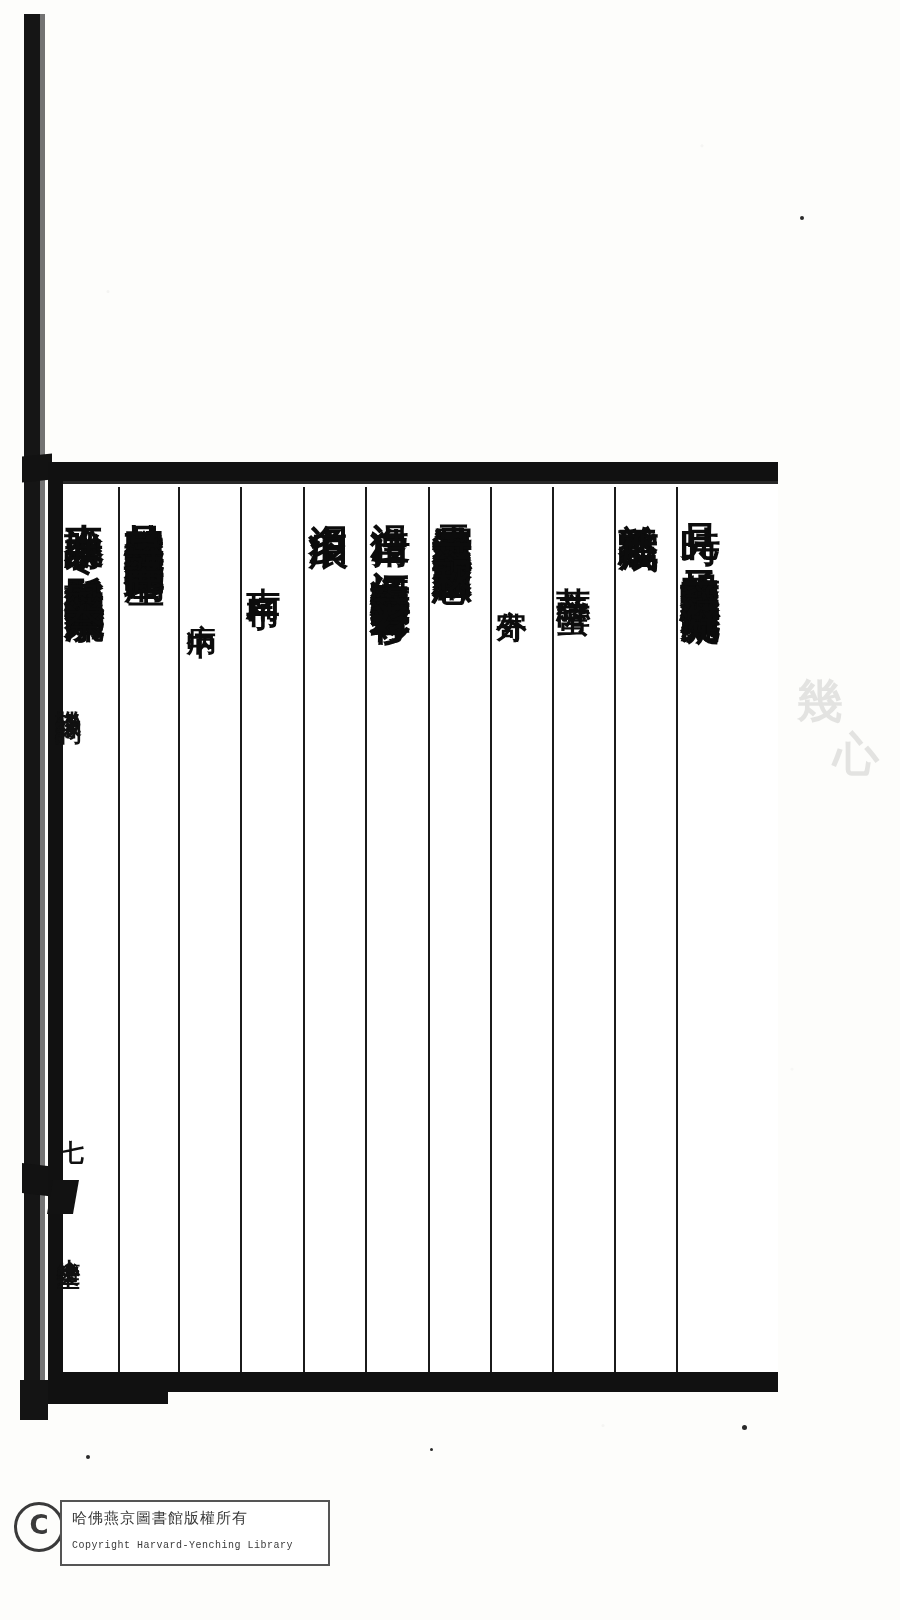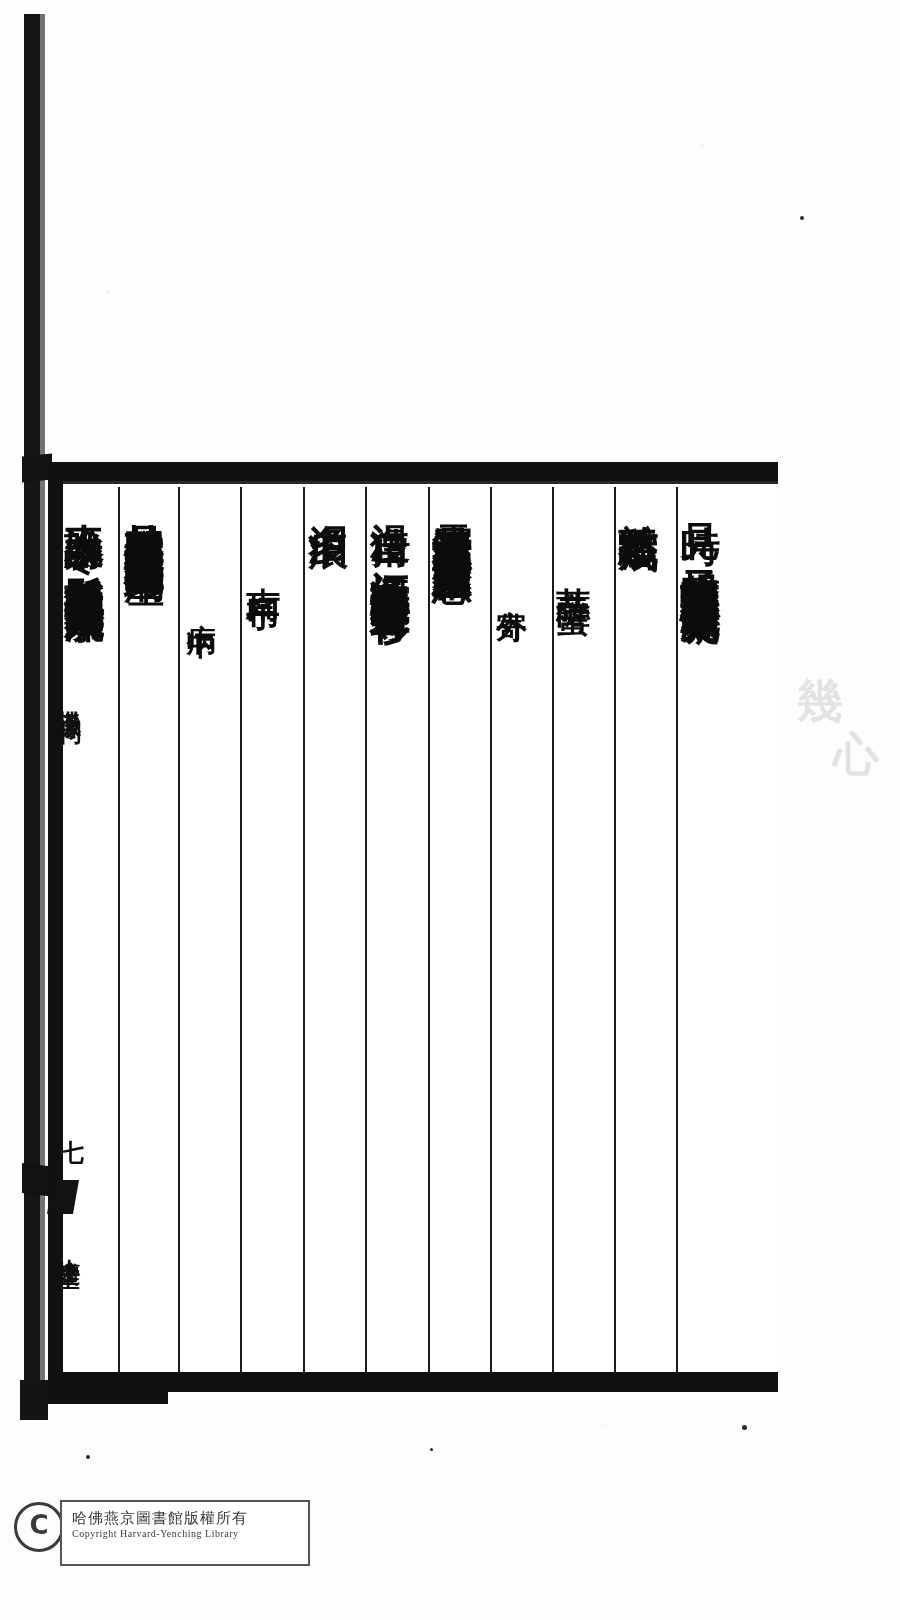--- a/index.html
+++ b/index.html
@@ -183,39 +183,39 @@
     font-weight: 700;
     letter-spacing: 4px;
   }
   #ghost-a { left: 790px; top: 640px; }
   #ghost-b { left: 826px; top: 690px; }
 
   
   #library-stamp {
     position: absolute;
     left: 60px; top: 1500px;
-    width: 250px; height: 66px;
+    width: 270px; height: 66px;
     box-sizing: border-box;
     border: 2px solid #555;
     background: #fff;
   }
   #stamp-line-1 {
     position: absolute;
     left: 10px; top: 7px;
     font-size: 15px;
     font-family: "DejaVu Sans", sans-serif;
     color: #3a3a3a;
     letter-spacing: 1px;
     white-space: nowrap;
   }
   #stamp-line-2 {
     position: absolute;
-    left: 10px; top: 26px;
+    left: 10px; top: 38px;
     font-size: 10px;
-    font-family: Liberation Serif, serif;
+    font-family: Liberation Mono, monospace;
     color: #3a3a3a;
     letter-spacing: .5px;
     white-space: nowrap;
   }
   #copyright-circle {
     position: absolute;
     left: 14px; top: 1502px;
     width: 44px; height: 44px;
     border: 3px solid #3a3a3a;
     border-radius: 50%;

